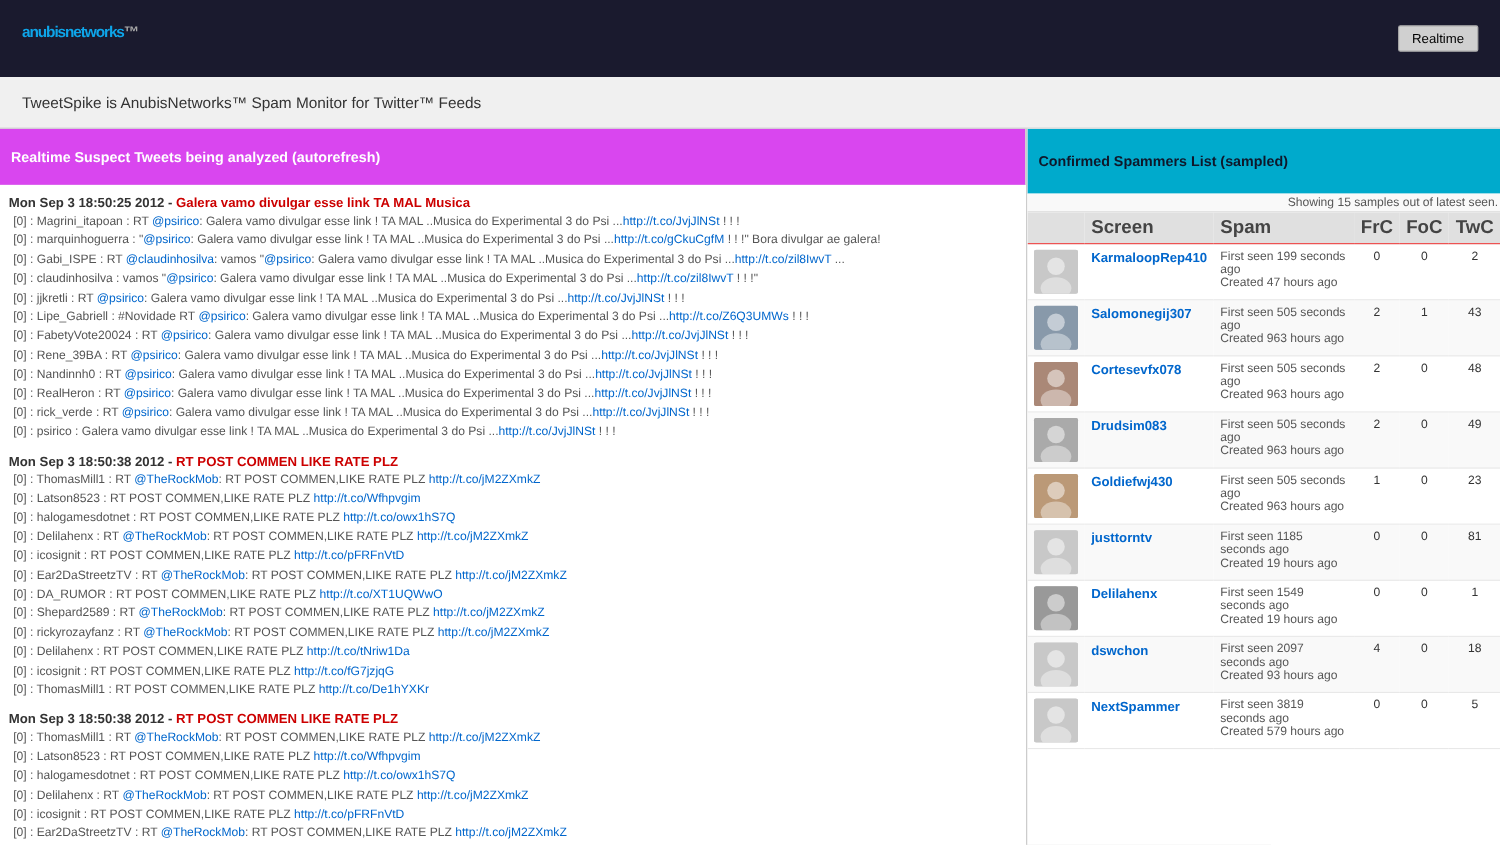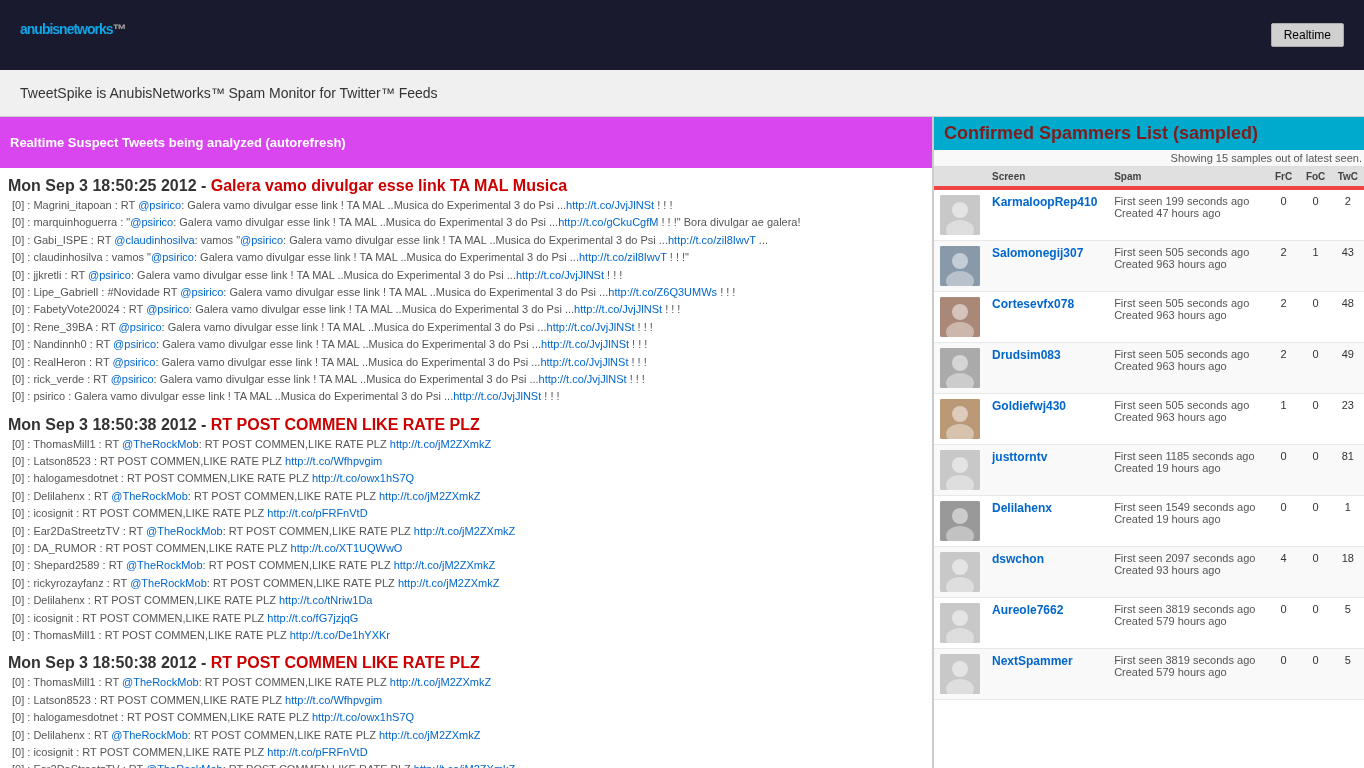--- a/index.html
+++ b/index.html
@@ -17,35 +17,35 @@
     
     #main { display: flex; height: calc(768px - 70px - 46px); }
 
     
     #left-panel { flex: 1; border-right: 2px solid #ccc; overflow: hidden; display: flex; flex-direction: column; }
     #left-header { background: #d946ef; color: white; padding: 18px 10px; font-weight: bold; font-size: 13px; }
 
     #tweets-container { overflow-y: auto; flex: 1; padding: 5px 8px; background: #fff; }
 
     
-    .tweet-group-header { font-weight: bold; color: #333; padding: 4px 0 2px 0; font-size: 16px; }
+    .tweet-group-header { font-weight: bold; color: #333; padding: 4px 0 2px 0; font-size: 12px; }
     .tweet-item { padding: 1px 0 1px 4px; color: #555; font-size: 11px; line-height: 1.4; }
     .tweet-item a, .tweet-link { color: #0066cc; text-decoration: none; }
     .tweet-item .mention { color: #0066cc; text-align: right; }
     .tweet-separator { height: 6px; }
 
     
     #right-panel { width: 430px; overflow: hidden; display: flex; flex-direction: column; background: #fff; }
-    #right-header { background: #00aacc; color: #7f1d1d; padding: 6px 10px; font-weight: bold; font-size: 18px; }
+    #right-header { background: #00aacc; color: #0f172a; padding: 22px 10px; font-weight: bold; font-size: 13px; }
     #right-subtitle { text-align: right; padding: 2px; font-size: 11px; color: #555; border-bottom: 1px solid #ddd; background: #f9f9f9; }
 
     #spammers-table { width: 100%; overflow-y: auto; flex: 1; }
     table.spammers { width: 100%; border-collapse: collapse; }
     table.spammers thead tr { background: #e0e0e0; }
-    table.spammers thead th { padding: 4px 6px; font-size: 10px; text-align: left; border-bottom: 4px solid #ef4444; color: #444; }
+    table.spammers thead th { padding: 4px 6px; font-size: 17px; text-align: left; border-bottom: 1px solid #ef4444; color: #444; }
     table.spammers thead th.num { text-align: center; }
     table.spammers tbody tr { border-bottom: 1px solid #e8e8e8; }
     table.spammers tbody tr:nth-child(even) { background: #f9f9f9; }
     table.spammers td { padding: 5px 6px; vertical-align: top; font-size: 11px; }
     .avatar-cell { width: 46px; }
     .avatar { width: 40px; height: 40px; background: #ccc; border-radius: 2px; overflow: hidden; display: flex; align-items: center; justify-content: center; }
     .avatar svg { width: 40px; height: 40px; }
     .screen-link { color: #0066cc; font-weight: bold; text-decoration: none; font-size: 12px; }
     .seen-info { color: #555; font-size: 11px; }
     .seen-info span { display: block; }
@@ -313,41 +313,20 @@
             <tr>
               <td class="avatar-cell">
                 <div class="avatar" style="background:#c8c8c8;">
     <svg viewBox="0 0 40 40" xmlns="http://www.w3.org/2000/svg">
       <rect width="40" height="40" fill="#c8c8c8"></rect>
       <circle cx="20" cy="15" r="8" fill="rgba(255,255,255,0.5)"></circle>
       <ellipse cx="20" cy="35" rx="14" ry="10" fill="rgba(255,255,255,0.4)"></ellipse>
     </svg>
   </div>
               </td>
-              <td><a href="#" class="screen-link">Aureole7662</a></td>
-              <td>
-                <div class="seen-info">
-    <span>First seen 3819 seconds ago</span>
-    <span>Created 579 hours ago</span>
-  </div>
-              </td>
-              <td class="num-cell">0</td>
-              <td class="num-cell">0</td>
-              <td class="num-cell">5</td>
-            </tr>
-            <tr>
-              <td class="avatar-cell">
-                <div class="avatar" style="background:#c8c8c8;">
-    <svg viewBox="0 0 40 40" xmlns="http://www.w3.org/2000/svg">
-      <rect width="40" height="40" fill="#c8c8c8"></rect>
-      <circle cx="20" cy="15" r="8" fill="rgba(255,255,255,0.5)"></circle>
-      <ellipse cx="20" cy="35" rx="14" ry="10" fill="rgba(255,255,255,0.4)"></ellipse>
-    </svg>
-  </div>
-              </td>
               <td><a href="#" class="screen-link">NextSpammer</a></td>
               <td>
                 <div class="seen-info">
     <span>First seen 3819 seconds ago</span>
     <span>Created 579 hours ago</span>
   </div>
               </td>
               <td class="num-cell">0</td>
               <td class="num-cell">0</td>
               <td class="num-cell">5</td>

